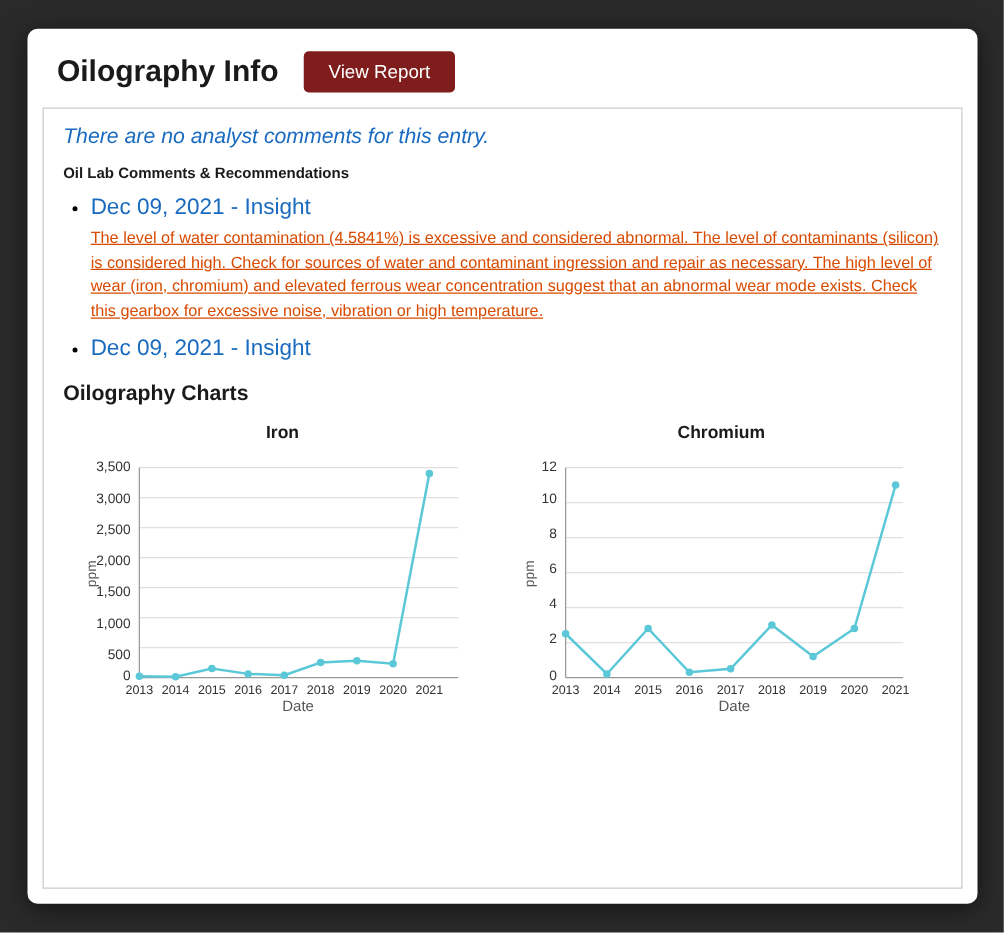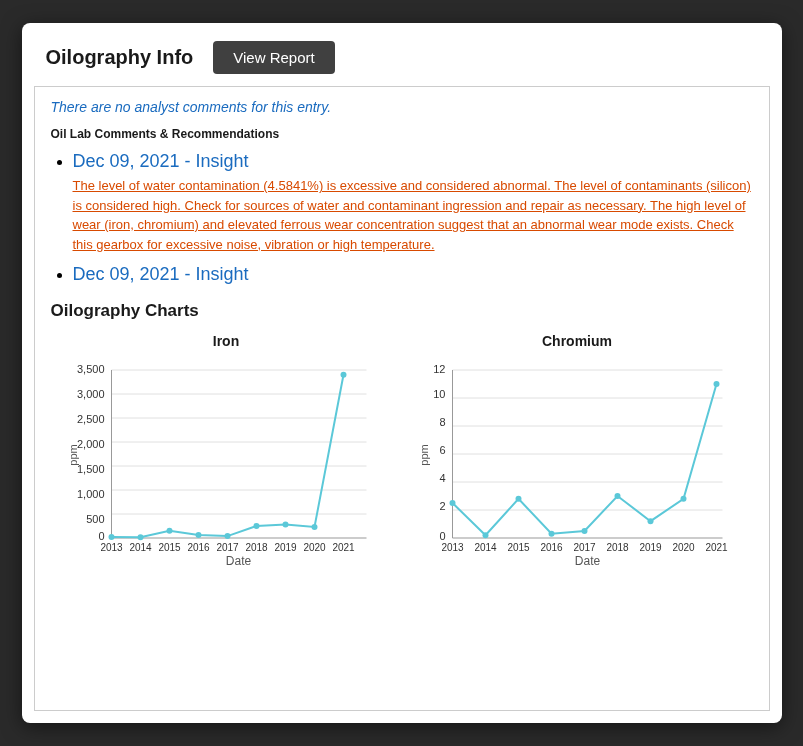--- a/index.html
+++ b/index.html
@@ -22,45 +22,45 @@
       flex-direction: column;
     }
     .header {
       display: flex;
       align-items: center;
       padding: 18px 24px 12px 24px;
       gap: 20px;
       border-bottom: none;
     }
     .header-title {
-      font-size: 20px;
+      font-size: 24px;
       font-weight: bold;
       color: #1a1a1a;
     }
     .view-report-btn {
-      background: #404040;
+      background: #7f1d1d;
       color: #fff;
       border: none;
       border-radius: 4px;
       padding: 8px 20px;
       font-size: 15px;
       cursor: pointer;
       font-weight: 500;
     }
     .content-area {
       flex: 1;
       overflow-y: auto;
       border: 1px solid #ccc;
       margin: 0 12px 12px 12px;
       padding: 12px 16px;
       position: relative;
     }
     .analyst-comment {
       color: #1a6bbf;
-      font-size: 14px;
+      font-size: 17px;
       margin-bottom: 12px;
       font-style: italic;
     }
     .section-title {
       font-size: 12px;
       font-weight: bold;
       color: #1a1a1a;
       margin-bottom: 10px;
     }
     .comments-list {

